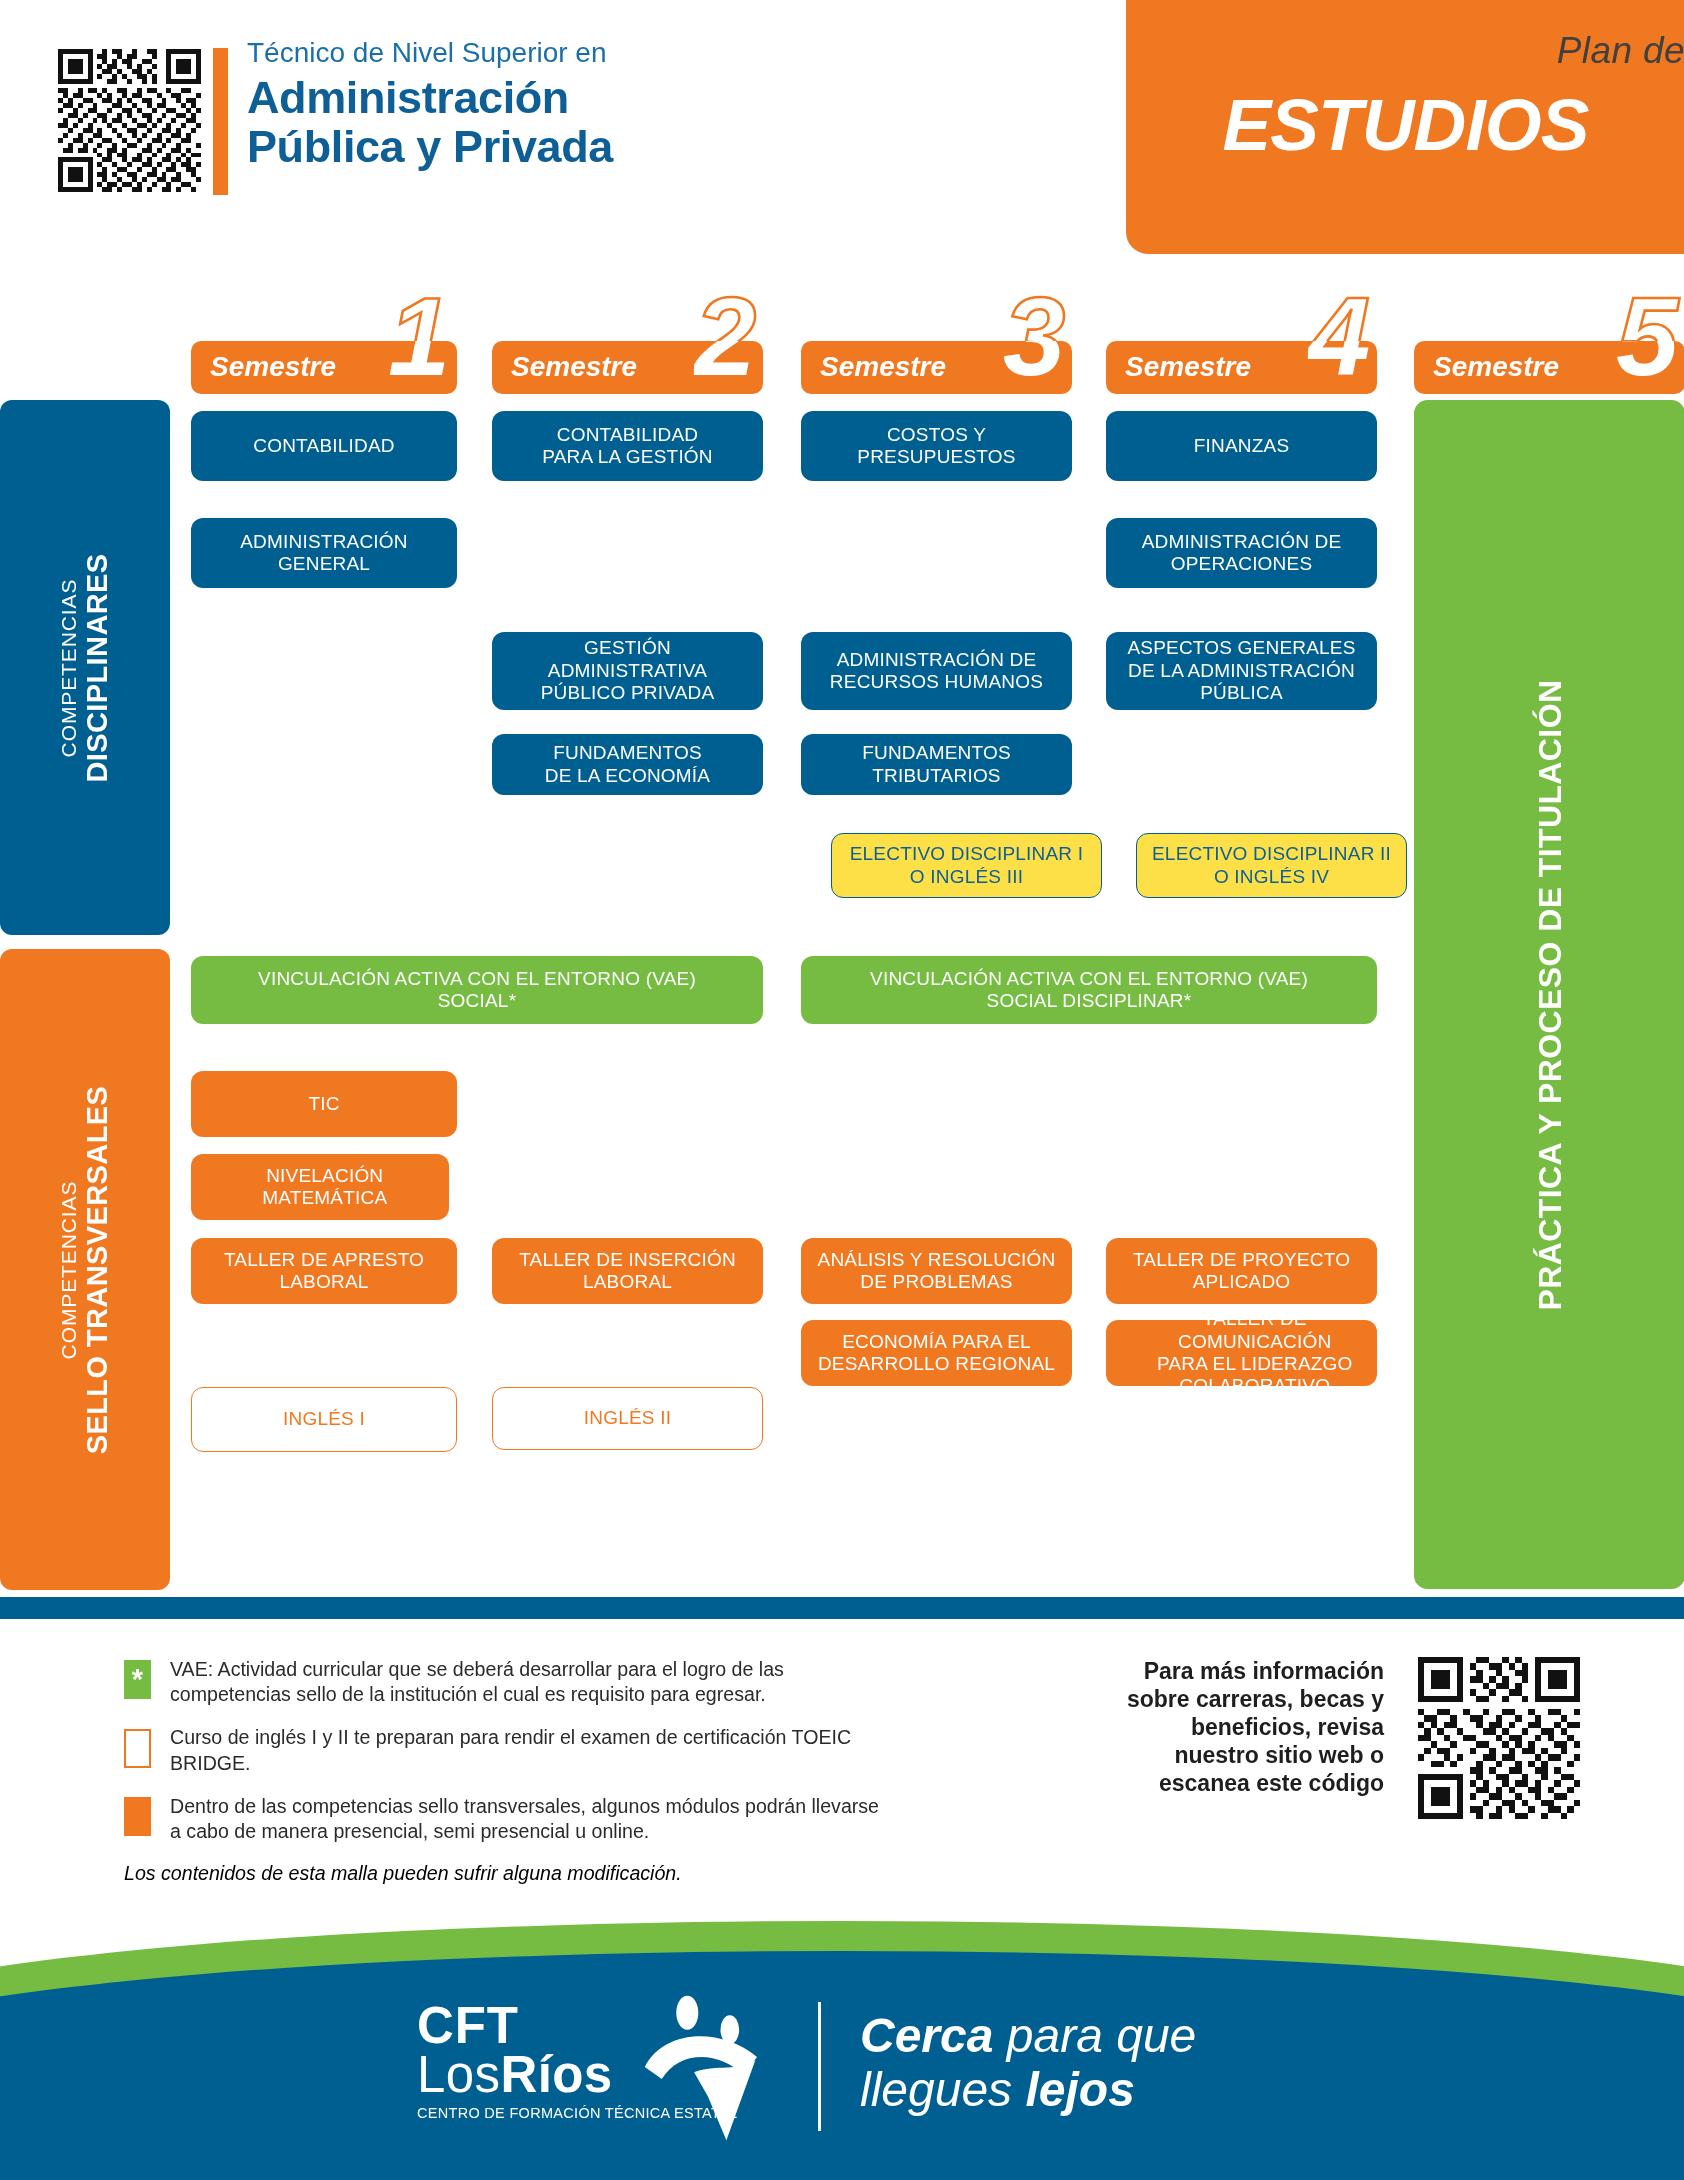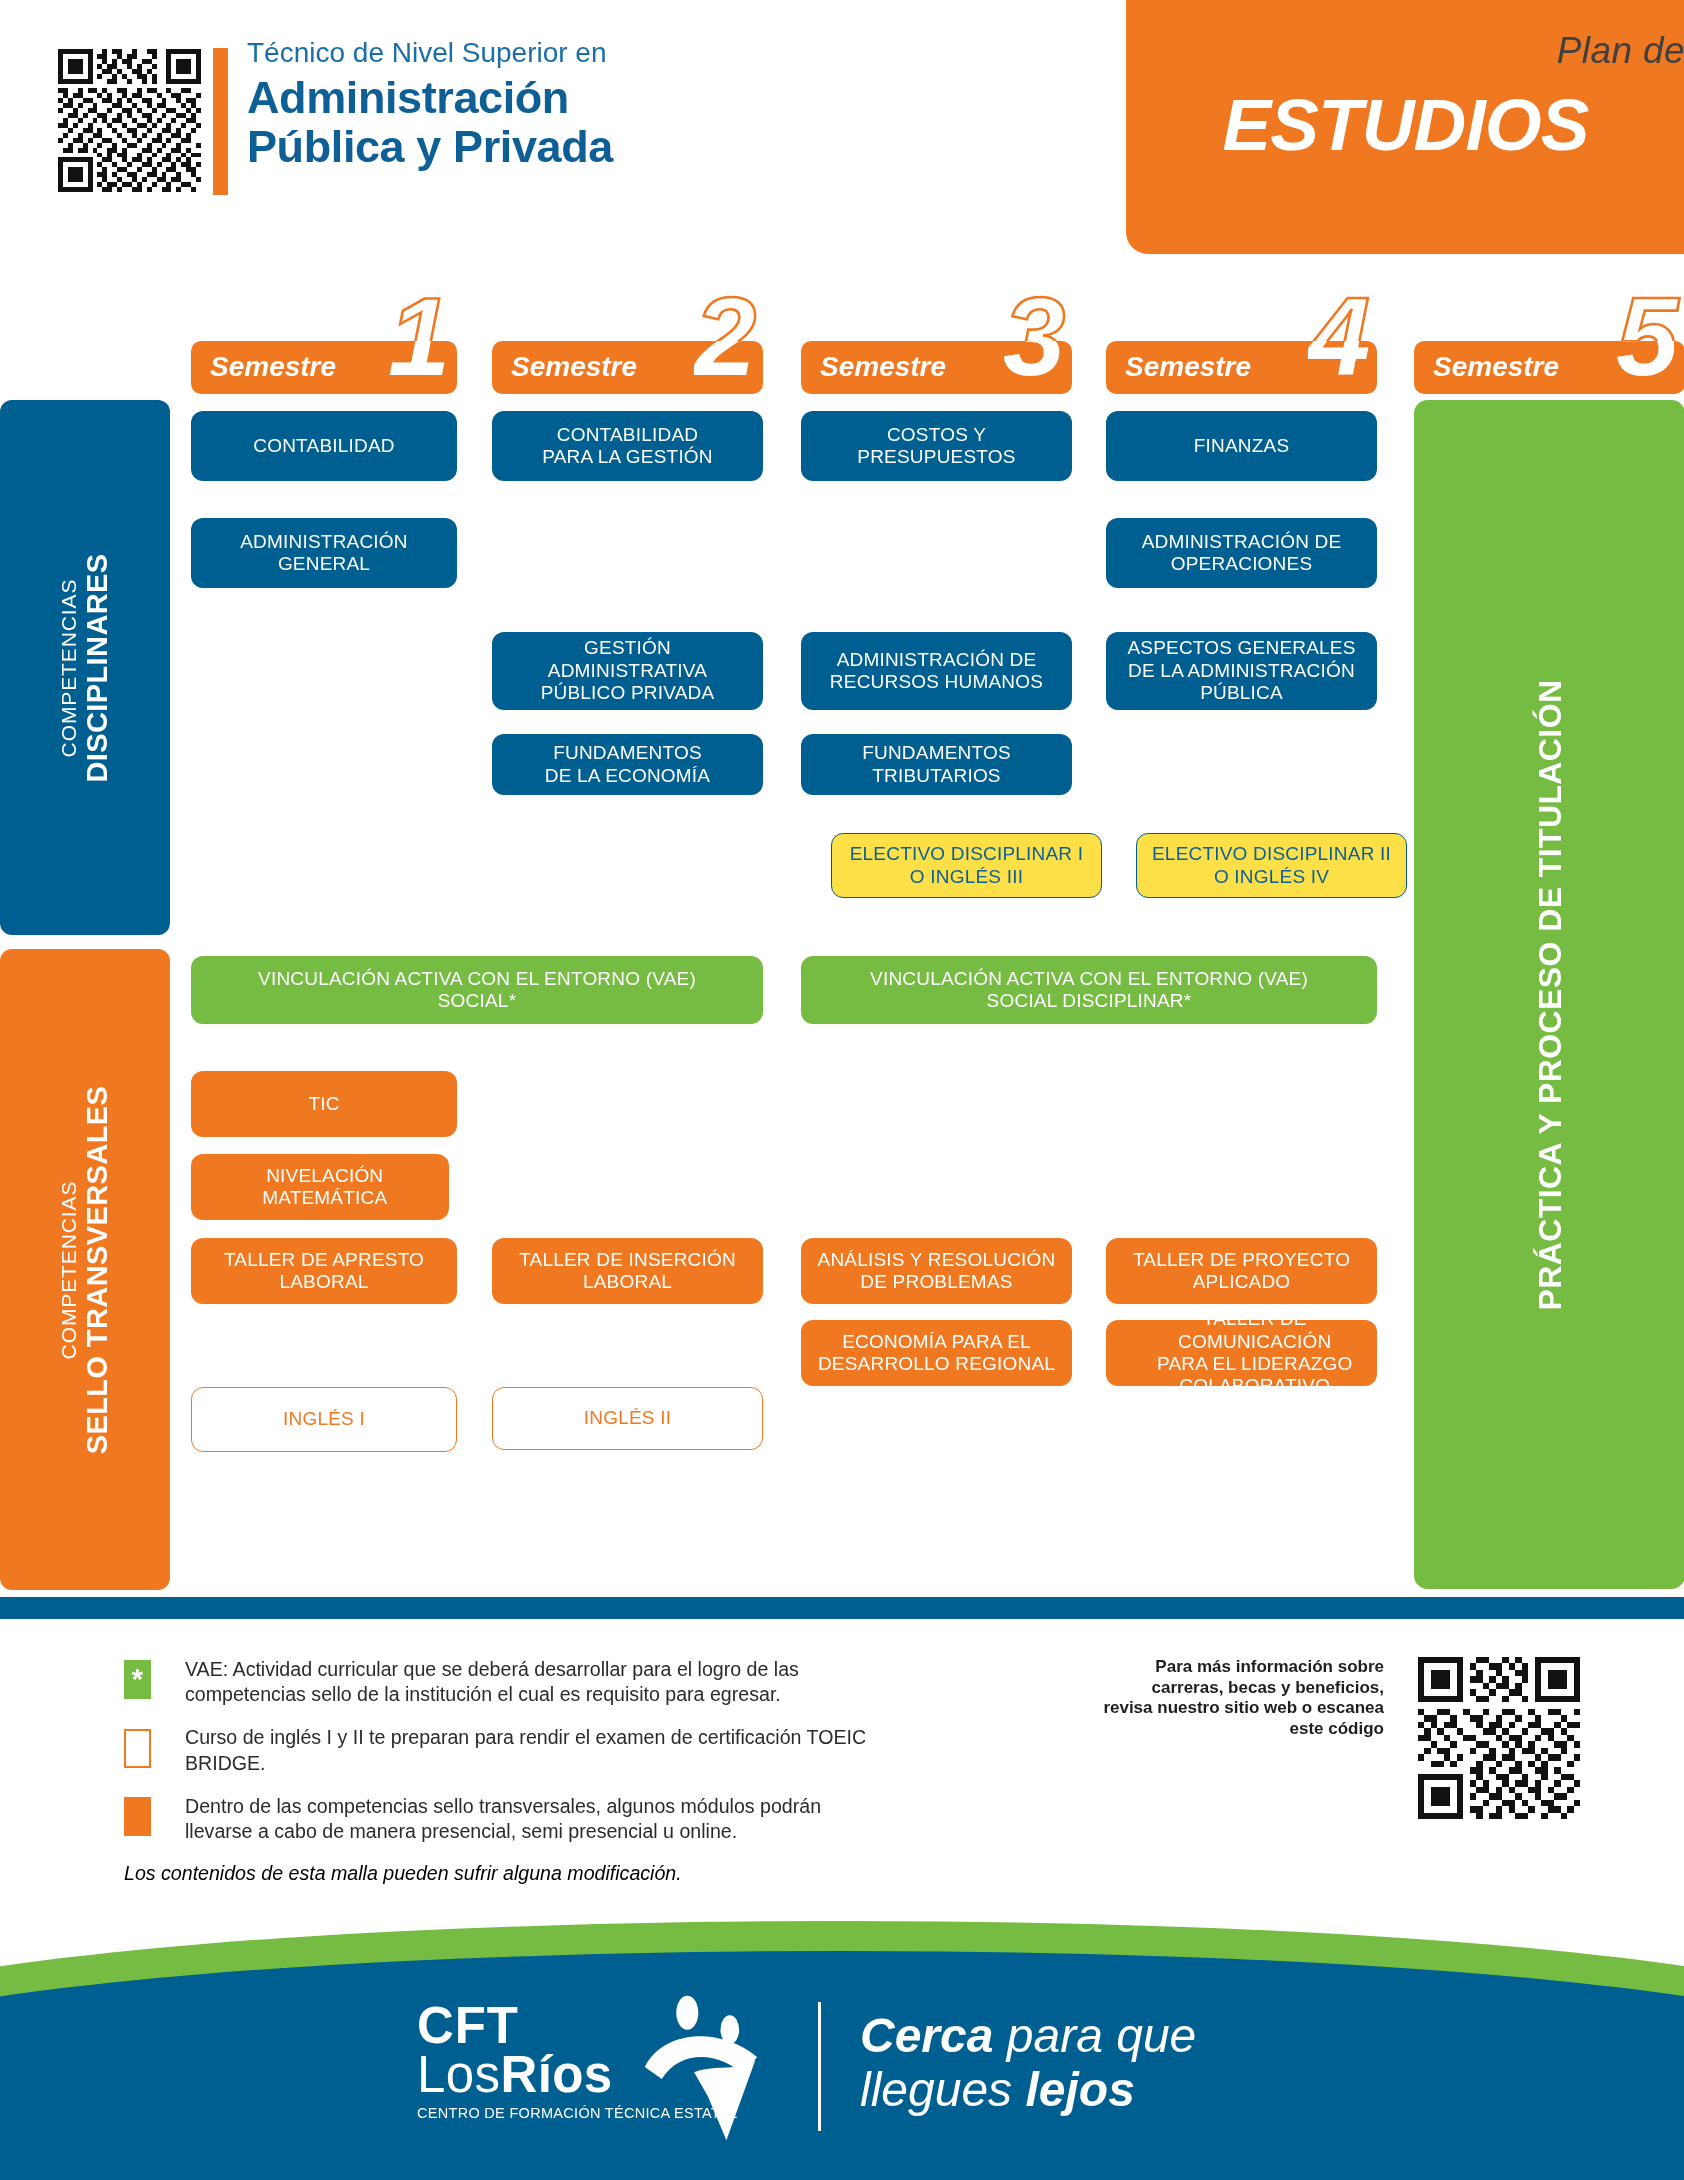--- a/index.html
+++ b/index.html
@@ -71,27 +71,27 @@
   
   #divider{position:absolute;left:0;top:1597px;width:1685px;height:22px;background:#005f91;}
 
   
   #legend{position:absolute;left:124px;top:1657px;width:767px;}
   .leg-row{position:relative;min-height:53px;margin-bottom:15.3px;}
   .leg-swatch{position:absolute;left:0;top:3.4px;width:27px;height:39px;}
   .sw-green{background:#76bc43;color:#fff;font-size:29px;font-weight:700;text-align:center;line-height:39px;}
   .sw-outline{background:#ffffff;border:2.6px solid #f07821;box-sizing:border-box;}
   .sw-orange{background:#f07821;}
-  .leg-text{margin-left:61px;font-size:19.6px;color:#2b2b2b;line-height:1.3;}
+  .leg-text{margin-left:46px;font-size:19.6px;color:#2b2b2b;line-height:1.3;}
   #legend-note{margin-top:13.6px;font-size:19.6px;font-style:italic;color:#000000;}
 
   
   #qr-info{position:absolute;left:1103px;top:1657px;width:477px;height:162px;}
   #qr-info-text{position:absolute;right:196px;top:0;width:281px;text-align:right;
-    font-size:17px;font-weight:700;color:#1e1e1e;line-height:1.22;}
+    font-size:23px;font-weight:700;color:#1e1e1e;line-height:1.22;}
   #qr-info-code{position:absolute;right:0;top:0;width:162px;height:162px;}
 
   
   #footer{position:absolute;left:0;top:1917px;width:1685px;height:264px;overflow:hidden;}
   #footer-green{position:absolute;left:-170px;top:4.3px;width:2026px;height:528px;background:#76bc43;border-radius:50% 50% 0 0/ 102px 102px 0 0;}
   #footer-blue{position:absolute;left:-170px;top:34px;width:2026px;height:528px;background:#005f91;border-radius:50% 50% 0 0/ 102px 102px 0 0;}
   #logo-block{position:absolute;left:417px;top:85px;}
   #logo-cft{font-size:51px;font-weight:700;color:#ffffff;line-height:0.96;letter-spacing:0.9px;}
   #logo-rios{font-size:51px;color:#ffffff;line-height:0.96;letter-spacing:0.4px;}
   #logo-rios b{font-weight:700;}

